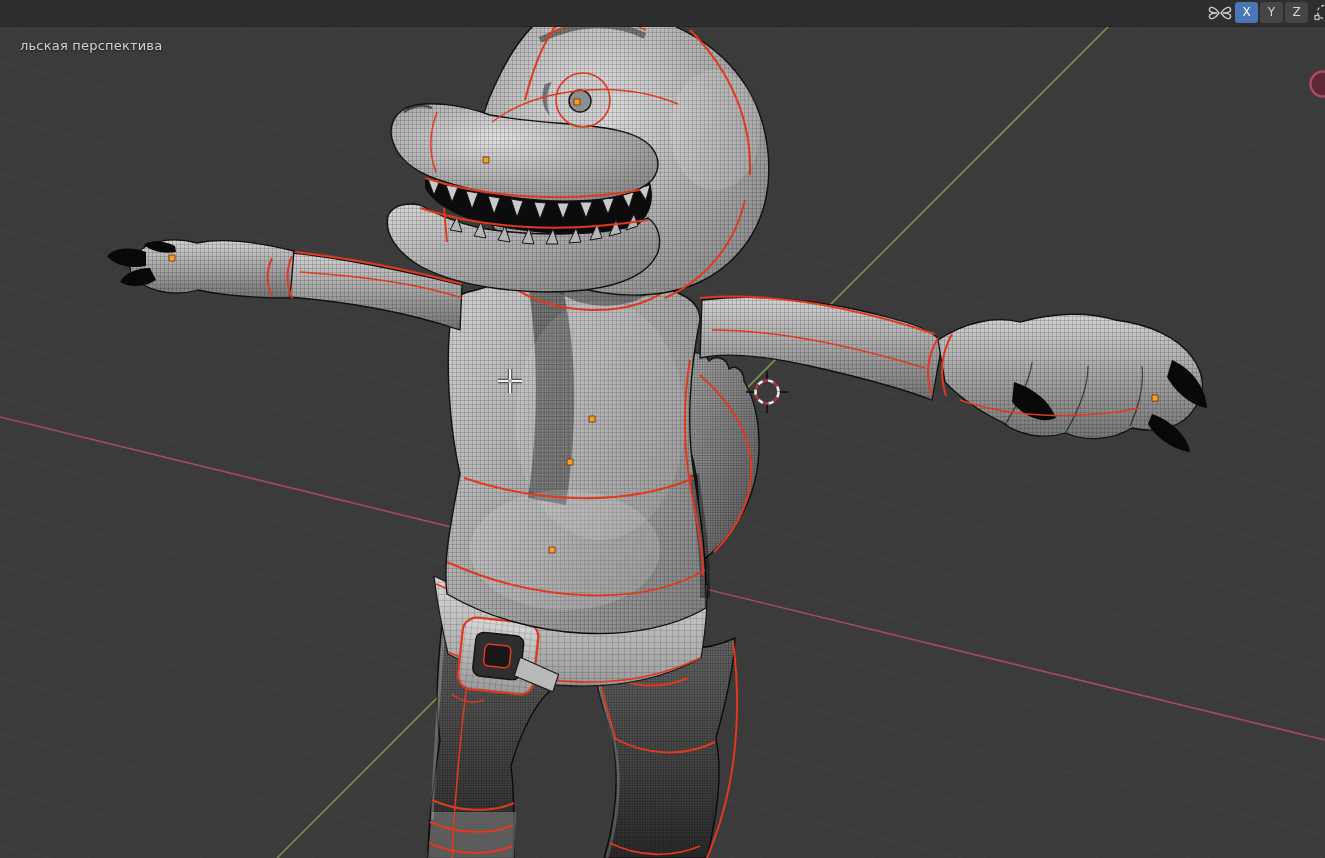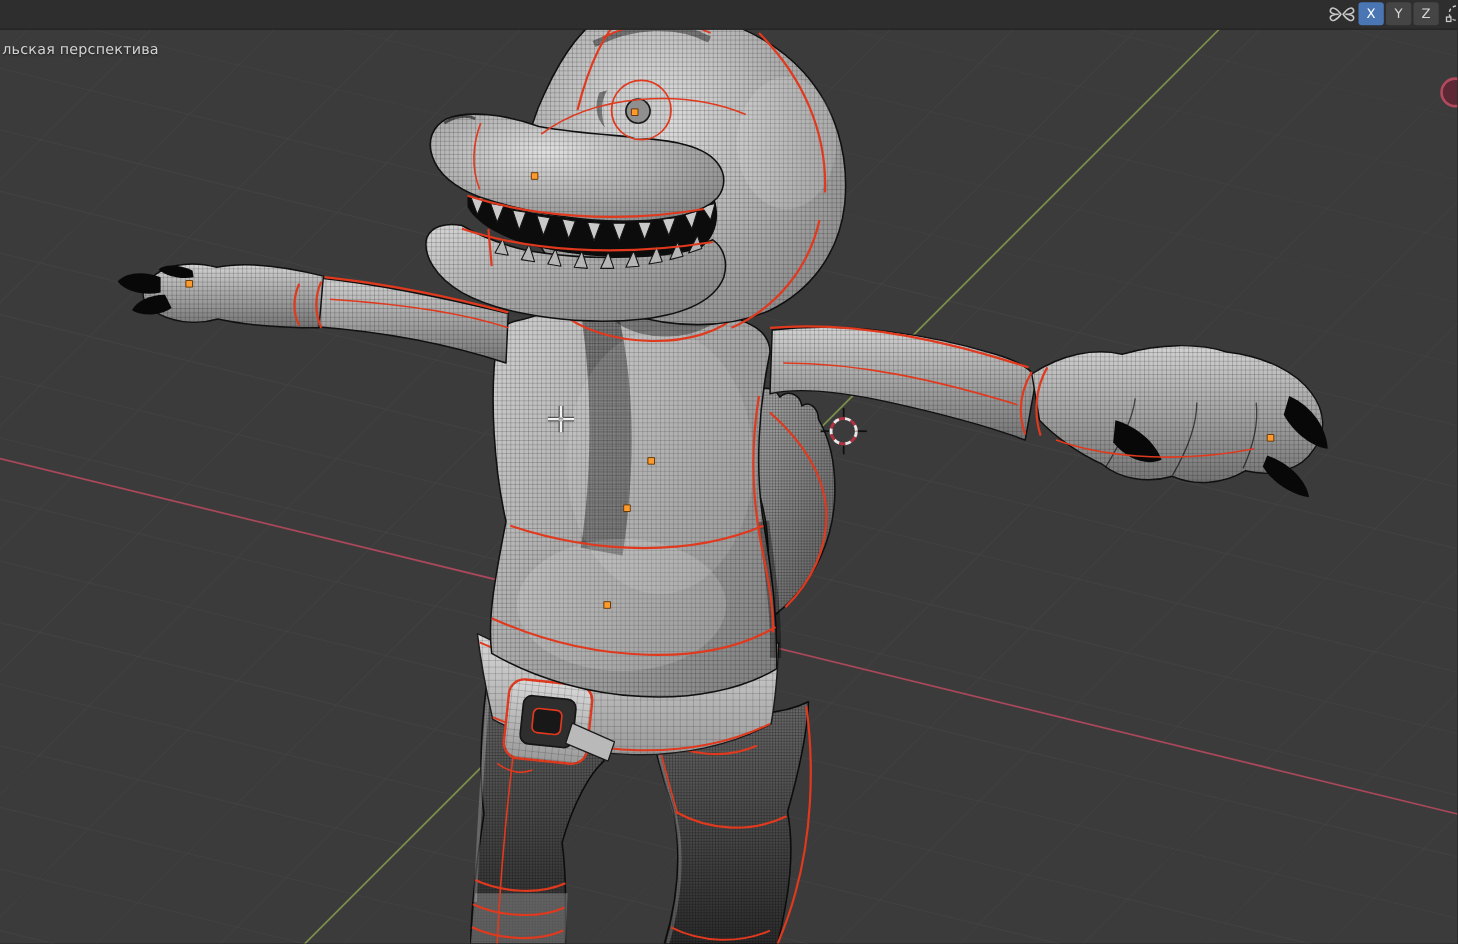--- a/index.html
+++ b/index.html
@@ -14,21 +14,21 @@
   #scene{position:absolute;left:0;top:0;}
   .topbar{position:absolute;left:0;top:0;width:1325px;height:26px;background:var(--header-bg);
     border-bottom:1px solid #232323;overflow:hidden;}
   .topbar-right{position:absolute;right:-11px;top:2px;display:flex;align-items:center;gap:2px;}
   .icon-btn{width:26px;height:21px;display:flex;align-items:center;justify-content:center;
     background:transparent;border:none;padding:0;cursor:default;}
   .axis-btn{width:23px;height:21px;border:none;border-radius:3px;background:var(--button-bg);
     color:var(--button-text);font-family:"DejaVu Sans",sans-serif;font-size:12px;line-height:21px;
     text-align:center;padding:0;cursor:default;}
   .axis-btn.active{background:var(--active-button-blue);color:#ffffff;}
-  .viewport-label{position:absolute;left:2px;top:38px;font-size:13px;color:#d2d2d2;
+  .viewport-label{position:absolute;left:20px;top:38px;font-size:13px;color:#d2d2d2;
     text-shadow:0 1px 2px rgba(0,0,0,.55);letter-spacing:.2px;user-select:none;}
 </style>
 </head>
 <body>
 
 <div id="app">
 
   <svg id="scene" width="1325" height="858" viewBox="0 0 1325 858">
     <defs>
       <pattern id="meshFine" width="4" height="4" patternUnits="userSpaceOnUse">

